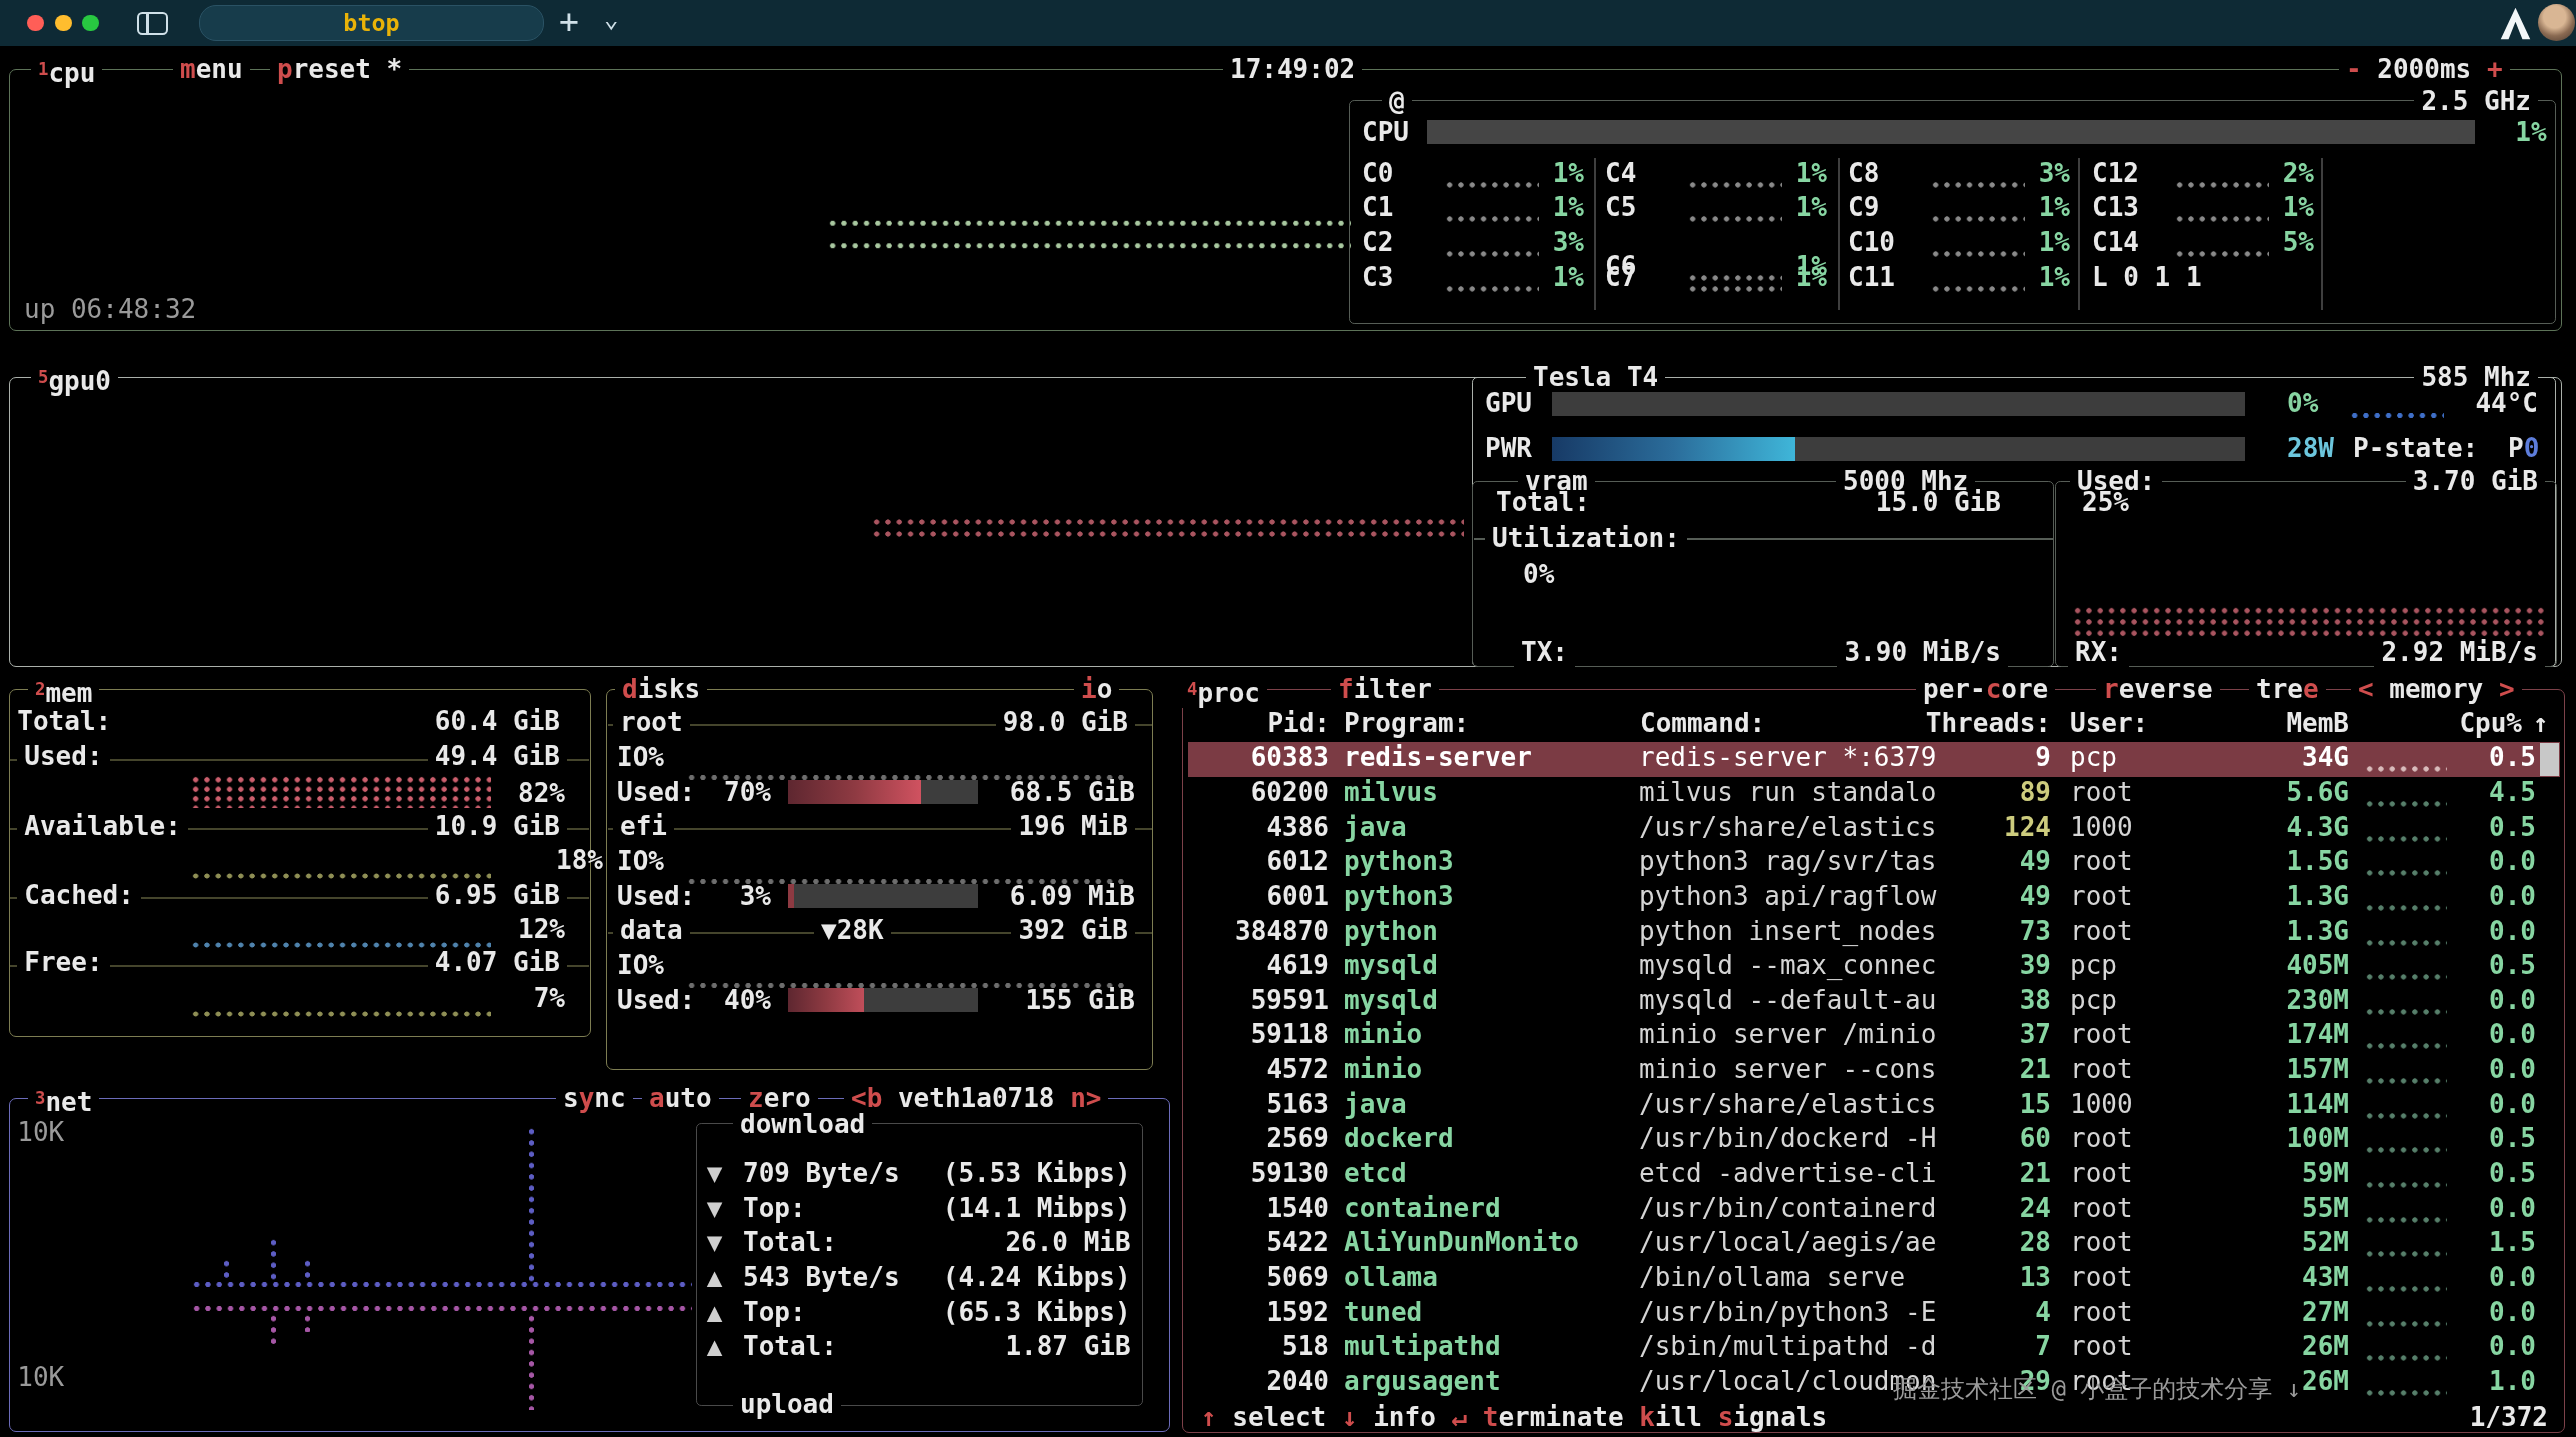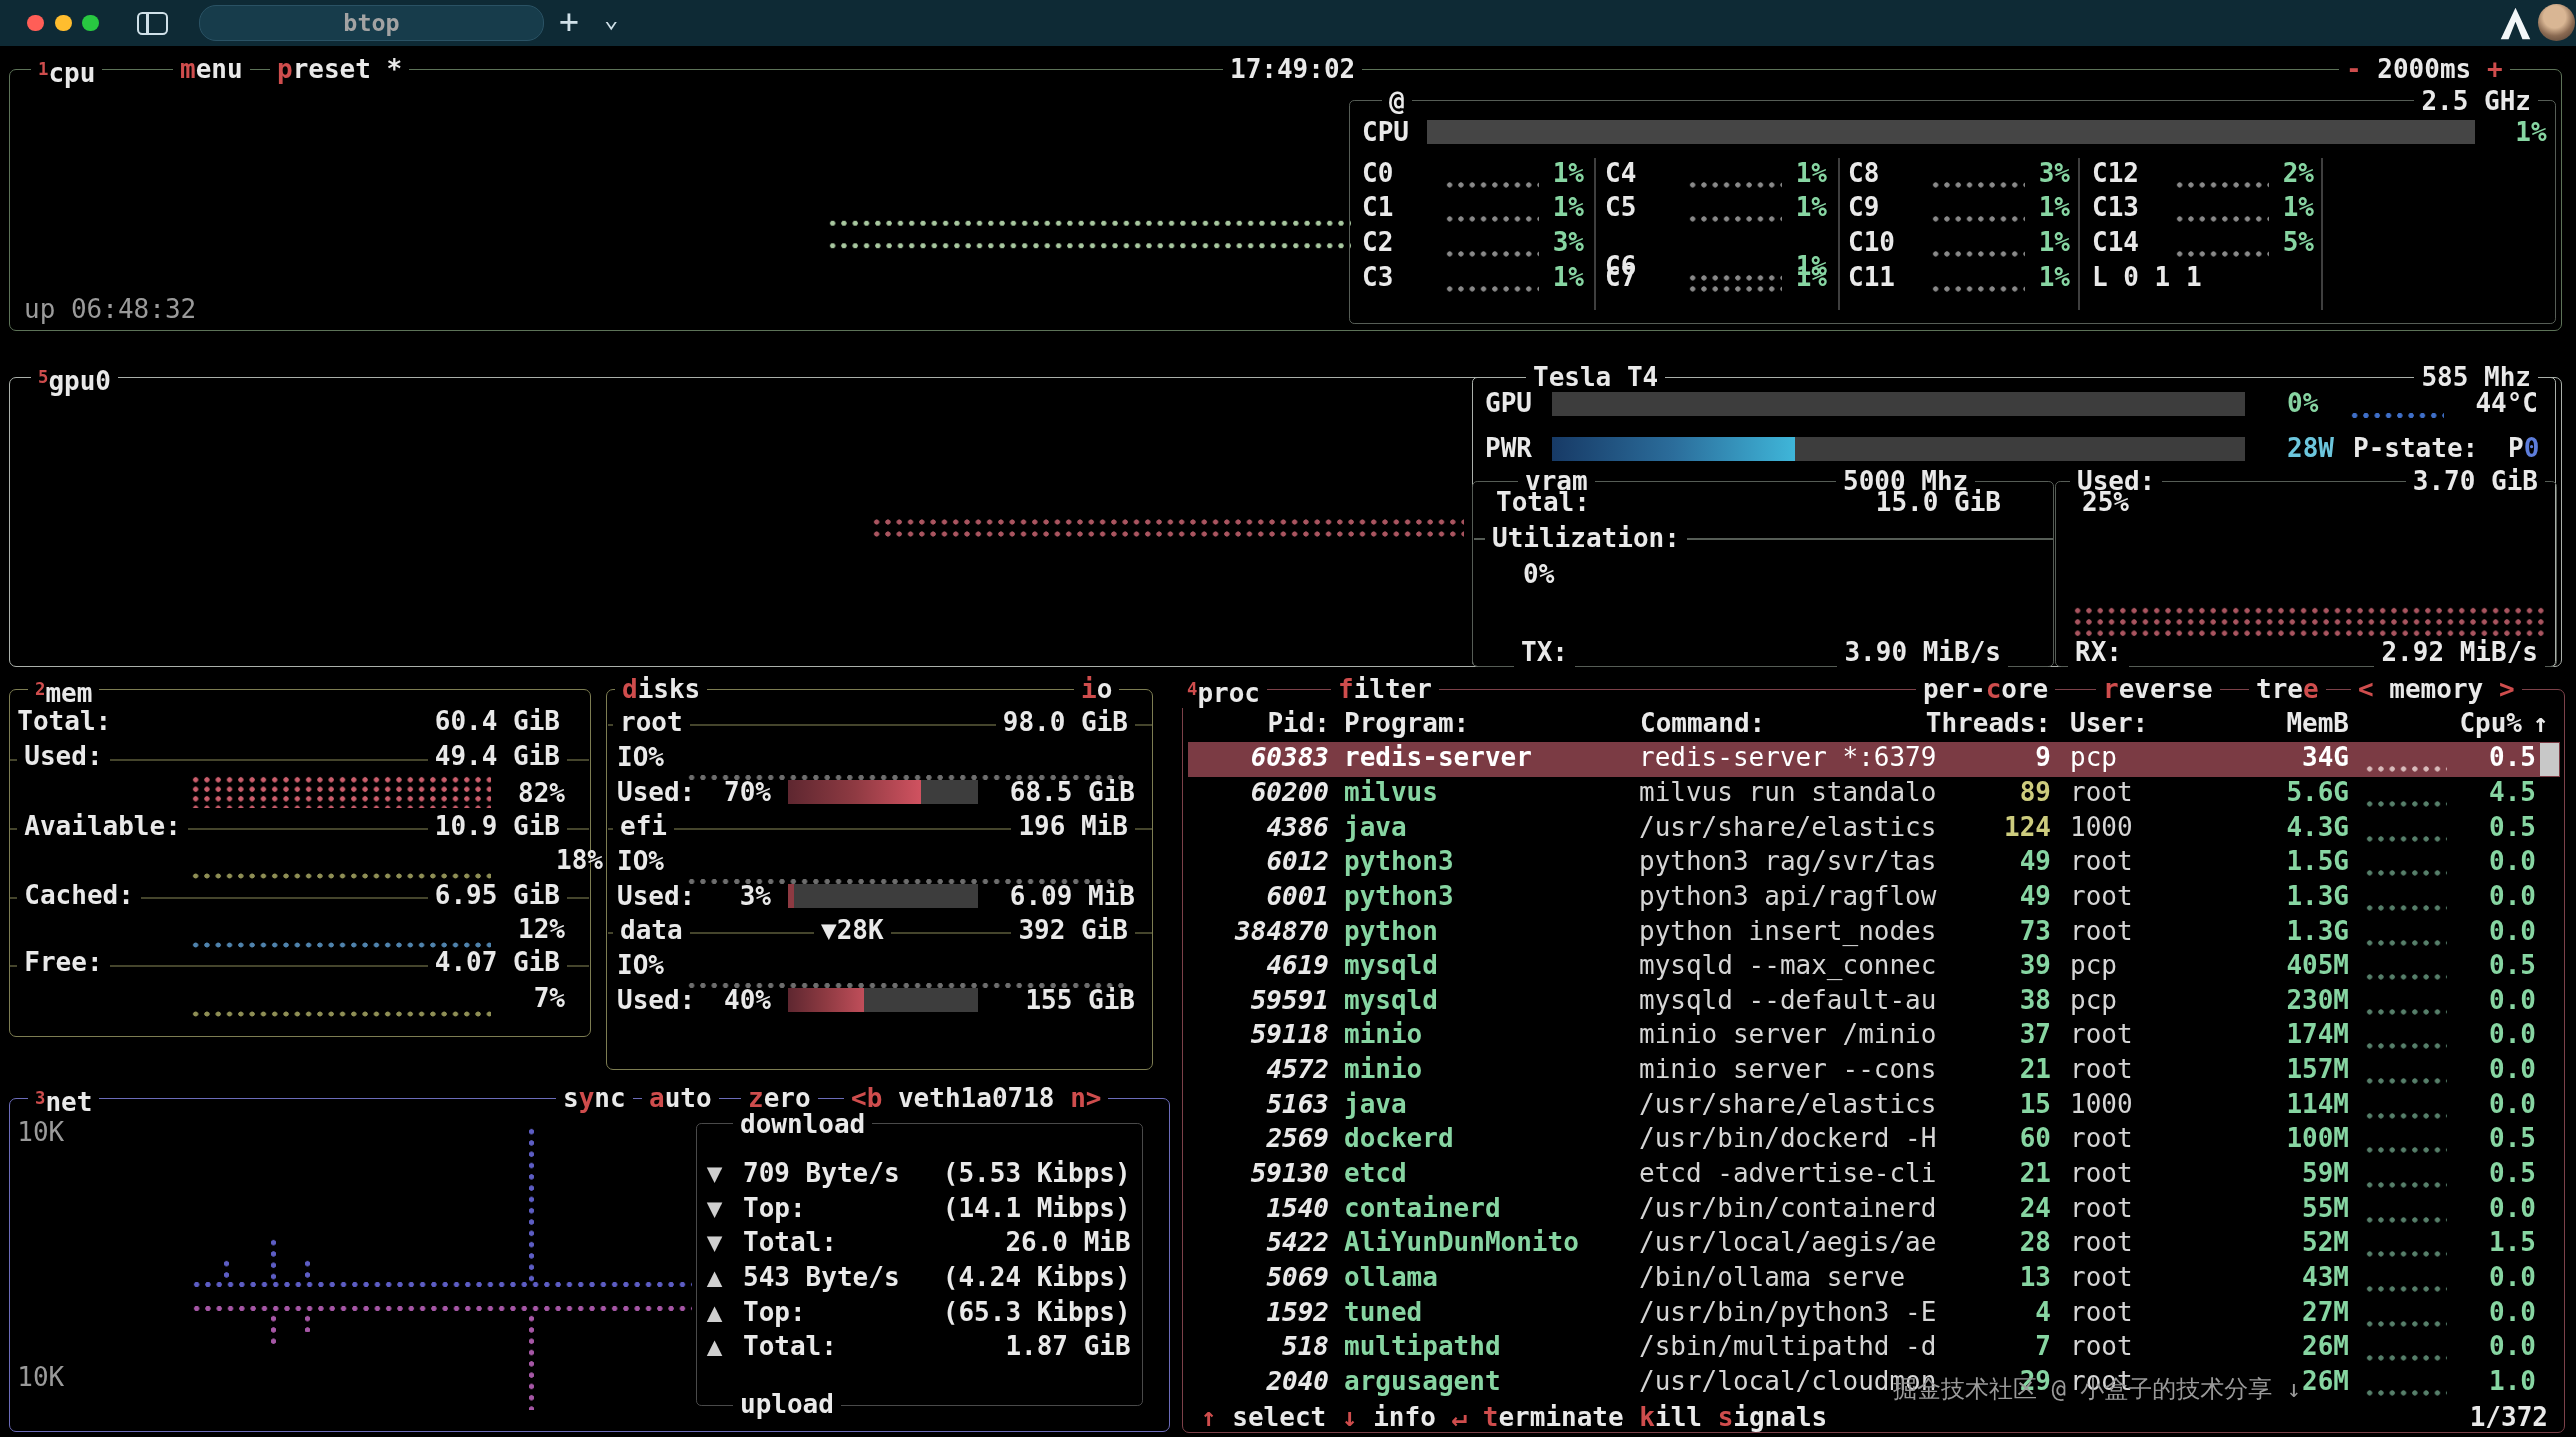--- a/index.html
+++ b/index.html
@@ -13,36 +13,36 @@
   .panel { position:absolute; border:1.7px solid; border-radius:7px; }
   .btitle { position:absolute; background:#000; padding:0 7px; line-height:29.4px; white-space:pre; }
   .hot { color:#cf4d4d; }
   .red { color:#cf4d4d; }
   .green { color:#87d5a2; }
   .yellow { color:#cdcc7e; }
   .cyan { color:#6cc6dd; }
   .blue { color:#5d7ddb; }
   .gray { color:#9a9a9a; font-weight:normal; }
   .dim { color:#d5d5d5; font-weight:normal; }
-  .white { color:#e9e9e9;font-style:italic; }
+  .white { color:#e9e9e9; }
   .sup { font-size:17.3px; vertical-align:7px; color:#cf4d4d; }
   .dots { position:absolute; background-image:radial-gradient(circle, var(--dc) 2.3px, transparent 2.9px); }
   .hline { position:absolute; height:1.7px; }
   .vline { position:absolute; width:1.7px; }
   .bar { position:absolute; height:24px; background:#3d3d3d; }
   .bar .fill { position:absolute; left:0; top:0; bottom:0; }
   .rt { text-align:right; }
   .proc-row { position:absolute; left:1188px; width:1372px; height:35px; }
   .proc-row span { position:absolute; top:0; }
   .proc-row.sel { background:#7b3b44; }
   .proc-row.sel span { color:#ffffff !important; }
   .chrome { position:absolute; left:0; top:0; width:2576px; height:46px; background:#0e2a35; }
   .light { position:absolute; top:14.7px; width:16.5px; height:16.5px; border-radius:50%; }
   .tab { position:absolute; left:199px; top:5.2px; width:345px; height:36px; background:#173c4b;
-         border:0.9px solid #2a5264; border-radius:17px; color:#a3a3a3; font-size:23.4px;
+         border:0.9px solid #2a5264; border-radius:17px; color:#eab308; font-size:23.4px;
          display:flex; align-items:center; justify-content:center; }
 </style>
 </head>
 <body>
 
 <div id="screen">
 
   <div class="chrome">
     <div class="light" style="left:27px;background:#ff5e57"></div>
     <div class="light" style="left:55px;background:#ffbd2e"></div>

